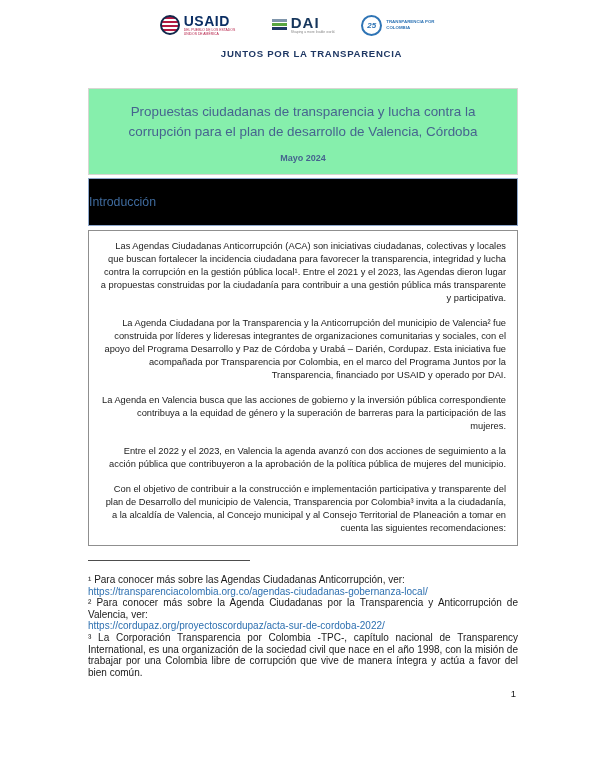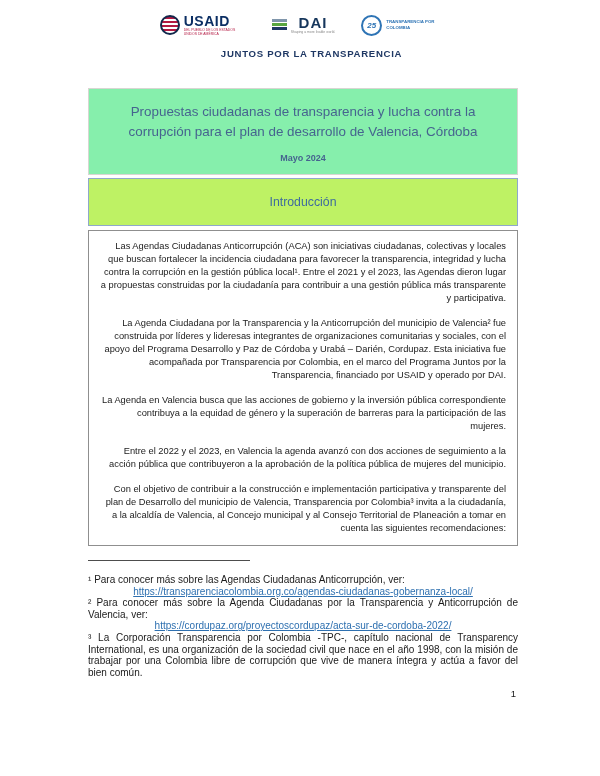--- a/index.html
+++ b/index.html
@@ -17,49 +17,49 @@
   .usaid-seal{width:16px;height:16px;border-radius:50%;border:2px solid #12284c;
     background:repeating-linear-gradient(180deg,#b31942 0 2px,#ffffff 2px 4px);flex:0 0 auto;}
   .usaid-textcol{display:flex;flex-direction:column;align-items:flex-start;}
   .usaid-word{font-size:14px;font-weight:bold;color:#0b2e63;letter-spacing:.5px;line-height:14px;}
   .usaid-sub{font-size:3.4px;color:#b31942;line-height:1.25;max-width:62px;text-align:left;}
   .dai-bars{display:inline-flex;flex-direction:column;gap:1px;}
   .dai-bars i{width:15px;height:3px;display:block;}
   .dai-bars i:nth-child(1){background:#8096ab;}
   .dai-bars i:nth-child(2){background:#59a63f;}
   .dai-bars i:nth-child(3){background:#1f3864;}
-  .dai-textcol{display:flex;flex-direction:column;align-items:center;}
+  .dai-textcol{display:flex;flex-direction:column;align-items:flex-start;}
   .dai-word{font-size:15px;font-weight:bold;color:#16365c;letter-spacing:1px;line-height:15px;}
   .dai-tag{font-size:3.4px;color:#8a8a8a;line-height:1.3;}
   .tpc-circle{width:17px;height:17px;border:2px solid #2e74b5;border-radius:50%;
     display:flex;align-items:center;justify-content:center;
     font-size:8px;font-weight:bold;color:#2e74b5;flex:0 0 auto;font-style:italic;}
   .tpc-text{font-size:4.4px;font-weight:bold;color:#2e74b5;width:54px;line-height:1.35;text-align:left;}
   .program-name{margin-top:8px;font-size:9.6px;font-weight:bold;color:#1f3864;letter-spacing:.7px;margin-left:23px;}
 
   
   .content{position:absolute;top:88px;left:88px;width:430px;}
 
   .title-box{background:#86efac;border:1px solid #d8d6d2;text-align:center;
     padding:13px 18px 11px;box-sizing:border-box;}
   .title-box h1{margin:0;font-size:13.4px;line-height:20px;font-weight:normal;color:#46648f;}
   .doc-date{margin-top:11px;font-size:9px;font-weight:bold;color:#46648f;}
 
-  .intro-box{margin-top:3px;background:#bef264;border:1px solid #8fa8cc;height:46px;
-    display:flex;align-items:center;justify-content:center;box-sizing:content-box;}
+  .intro-box{margin-top:3px;background:#000000;border:1px solid #8fa8cc;height:46px;
+    display:flex;align-items:center;justify-content:flex-start;box-sizing:content-box;}
   .intro-box h2{margin:0;font-size:12.3px;font-weight:normal;color:#3f6b9e;}
 
   .body-box{margin-top:4px;border:1px solid #8f8f8f;padding:9px 11px 10px;box-sizing:border-box;}
   .body-box p{margin:0 0 12px;font-size:9.3px;line-height:13px;color:#212121;text-align:right;}
   .body-box p:last-child{margin-bottom:0;}
 
   .fn-sep{margin:14px 0 5px;width:162px;border-top:1px solid #4d4d4d;height:0;}
   .footnotes{font-size:10px;line-height:11.6px;color:#1a1a1a;margin-top:13px;}
   .fn{text-align:justify;}
-  .fn .fn-link{display:block;color:#2e70b0;text-decoration:underline;cursor:pointer;text-align:center;}
+  .fn .fn-link{display:block;color:#2e70b0;cursor:pointer;text-align:left;}
   .page-number{margin-top:10px;text-align:right;font-size:9.5px;color:#1a1a1a;padding-right:2px;}
 </style>
 </head>
 <body>
 
 <div class="page">
 
   <header class="header">
     <div class="logos">
       <div class="logo">

